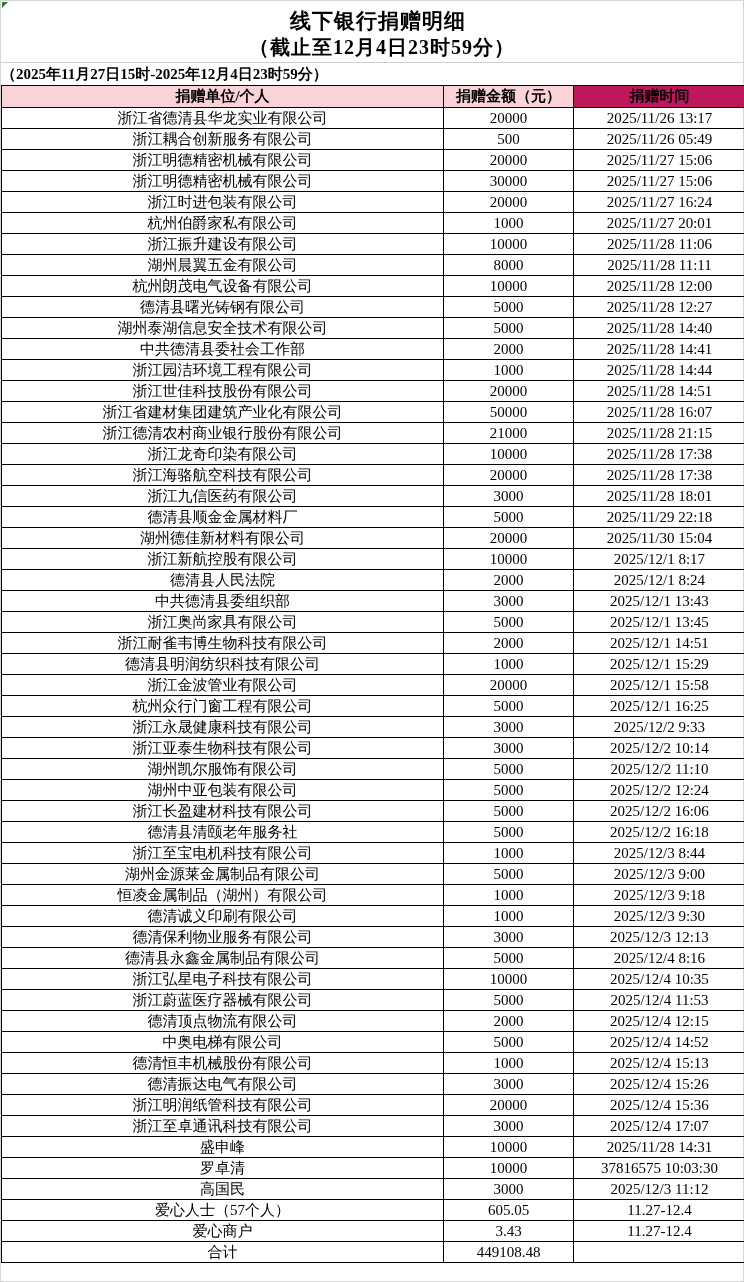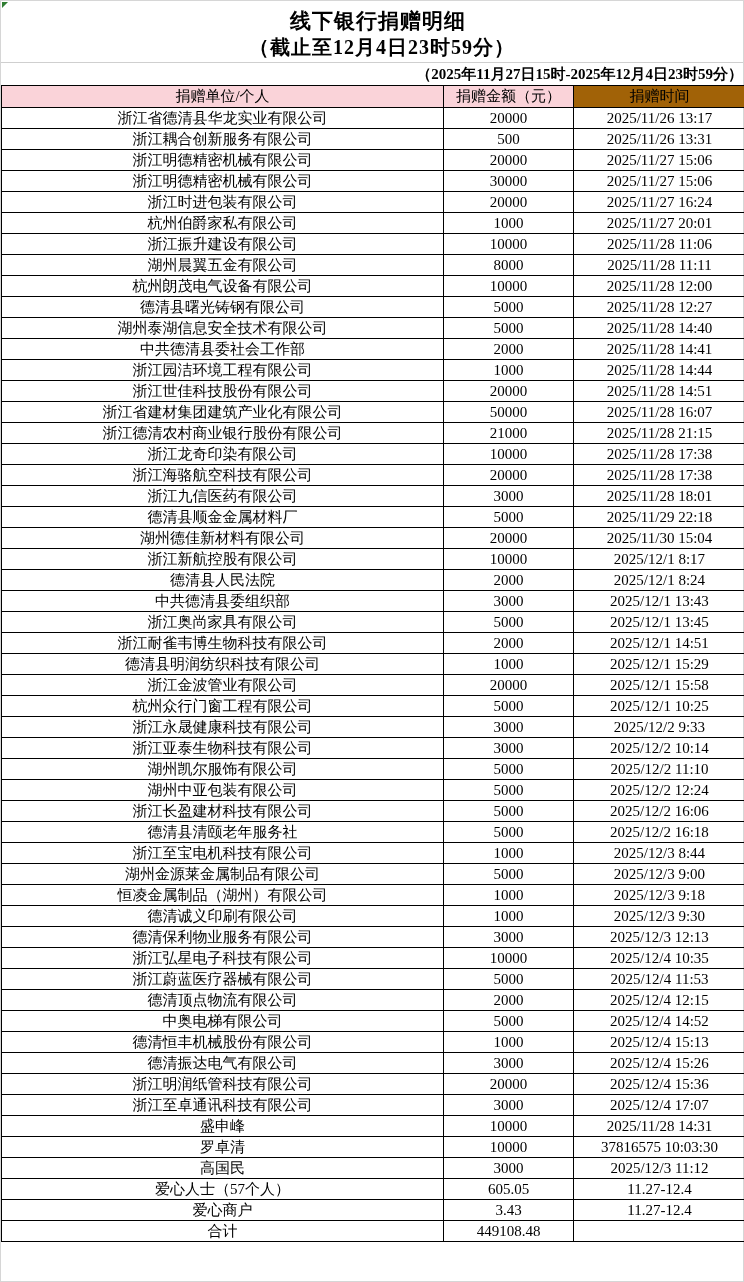--- a/index.html
+++ b/index.html
@@ -18,35 +18,35 @@
     border-top: 6px solid #2f7d32;
     border-right: 6px solid transparent;
   }
   .title-block {
     height: 62px; box-sizing: border-box; text-align: center;
     border-bottom: 1px solid #cfcfcf; padding-top: 7px;
   }
   .title-line1 { font-size: 21px; font-weight: bold; letter-spacing: 1px; line-height: 26px; margin-left: 12px; }
   .title-line2 { font-size: 20px; font-weight: bold; letter-spacing: 1px; line-height: 26px; padding-left: 20px; }
   .subtitle-row {
-    height: 22px; box-sizing: border-box; text-align: right;
-    font-size: 15px; font-weight: bold; line-height: 22px; padding-left: 20px;
+    height: 22px; box-sizing: border-box; text-align: left;
+    font-size: 15px; font-weight: bold; line-height: 22px;
   }
   table.donation {
     width: 744px; table-layout: fixed; border-collapse: collapse;
   }
   table.donation col.c1 { width: 442px; }
   table.donation col.c2 { width: 130px; }
   table.donation col.c3 { width: 172px; }
   table.donation th, table.donation td {
     border: 1px solid #000; padding: 0; text-align: center;
     overflow: hidden; white-space: nowrap;
   }
   table.donation th {
-    height: 21px; font-size: 15px; font-weight: normal;
+    height: 21px; font-size: 15px; font-weight: bold;
   }
   table.donation td {
     height: 20px; font-size: 15px; font-weight: normal; line-height: 20px;
   }
 </style>
 </head>
 <body>
 
 <div class="page">
   <div class="corner-triangle" style="border-top-color: rgb(47, 125, 50);"></div>
@@ -61,33 +61,33 @@
   <table class="donation">
     <colgroup>
       <col class="c1">
         <col class="c2">
         <col class="c3">
     </colgroup>
     <thead>
       <tr>
         <th style="background: rgb(250, 211, 217);">捐赠单位/个人</th>
         <th style="background: rgb(250, 211, 217); text-align: center;">捐赠金额（元）</th>
-        <th style="background: #a16207;">捐赠时间</th>
+        <th style="background: #be185d;">捐赠时间</th>
       </tr>
     </thead>
     <tbody>
         <tr>
           <td>浙江省德清县华龙实业有限公司</td>
           <td>20000</td>
           <td>2025/11/26 13:17</td>
         </tr>
         <tr>
           <td>浙江耦合创新服务有限公司</td>
           <td>500</td>
-          <td>2025/11/26 13:31</td>
+          <td>2025/11/26 05:49</td>
         </tr>
         <tr>
           <td>浙江明德精密机械有限公司</td>
           <td>20000</td>
           <td>2025/11/27 15:06</td>
         </tr>
         <tr>
           <td>浙江明德精密机械有限公司</td>
           <td>30000</td>
           <td>2025/11/27 15:06</td>
@@ -208,21 +208,21 @@
           <td>2025/12/1 15:29</td>
         </tr>
         <tr>
           <td>浙江金波管业有限公司</td>
           <td>20000</td>
           <td>2025/12/1 15:58</td>
         </tr>
         <tr>
           <td>杭州众行门窗工程有限公司</td>
           <td>5000</td>
-          <td>2025/12/1 10:25</td>
+          <td>2025/12/1 16:25</td>
         </tr>
         <tr>
           <td>浙江永晟健康科技有限公司</td>
           <td>3000</td>
           <td>2025/12/2 9:33</td>
         </tr>
         <tr>
           <td>浙江亚泰生物科技有限公司</td>
           <td>3000</td>
           <td>2025/12/2 10:14</td>
@@ -264,20 +264,25 @@
         </tr>
         <tr>
           <td>德清诚义印刷有限公司</td>
           <td>1000</td>
           <td>2025/12/3 9:30</td>
         </tr>
         <tr>
           <td>德清保利物业服务有限公司</td>
           <td>3000</td>
           <td>2025/12/3 12:13</td>
+        </tr>
+        <tr>
+          <td>德清县永鑫金属制品有限公司</td>
+          <td>5000</td>
+          <td>2025/12/4 8:16</td>
         </tr>
         <tr>
           <td>浙江弘星电子科技有限公司</td>
           <td>10000</td>
           <td>2025/12/4 10:35</td>
         </tr>
         <tr>
           <td>浙江蔚蓝医疗器械有限公司</td>
           <td>5000</td>
           <td>2025/12/4 11:53</td>

